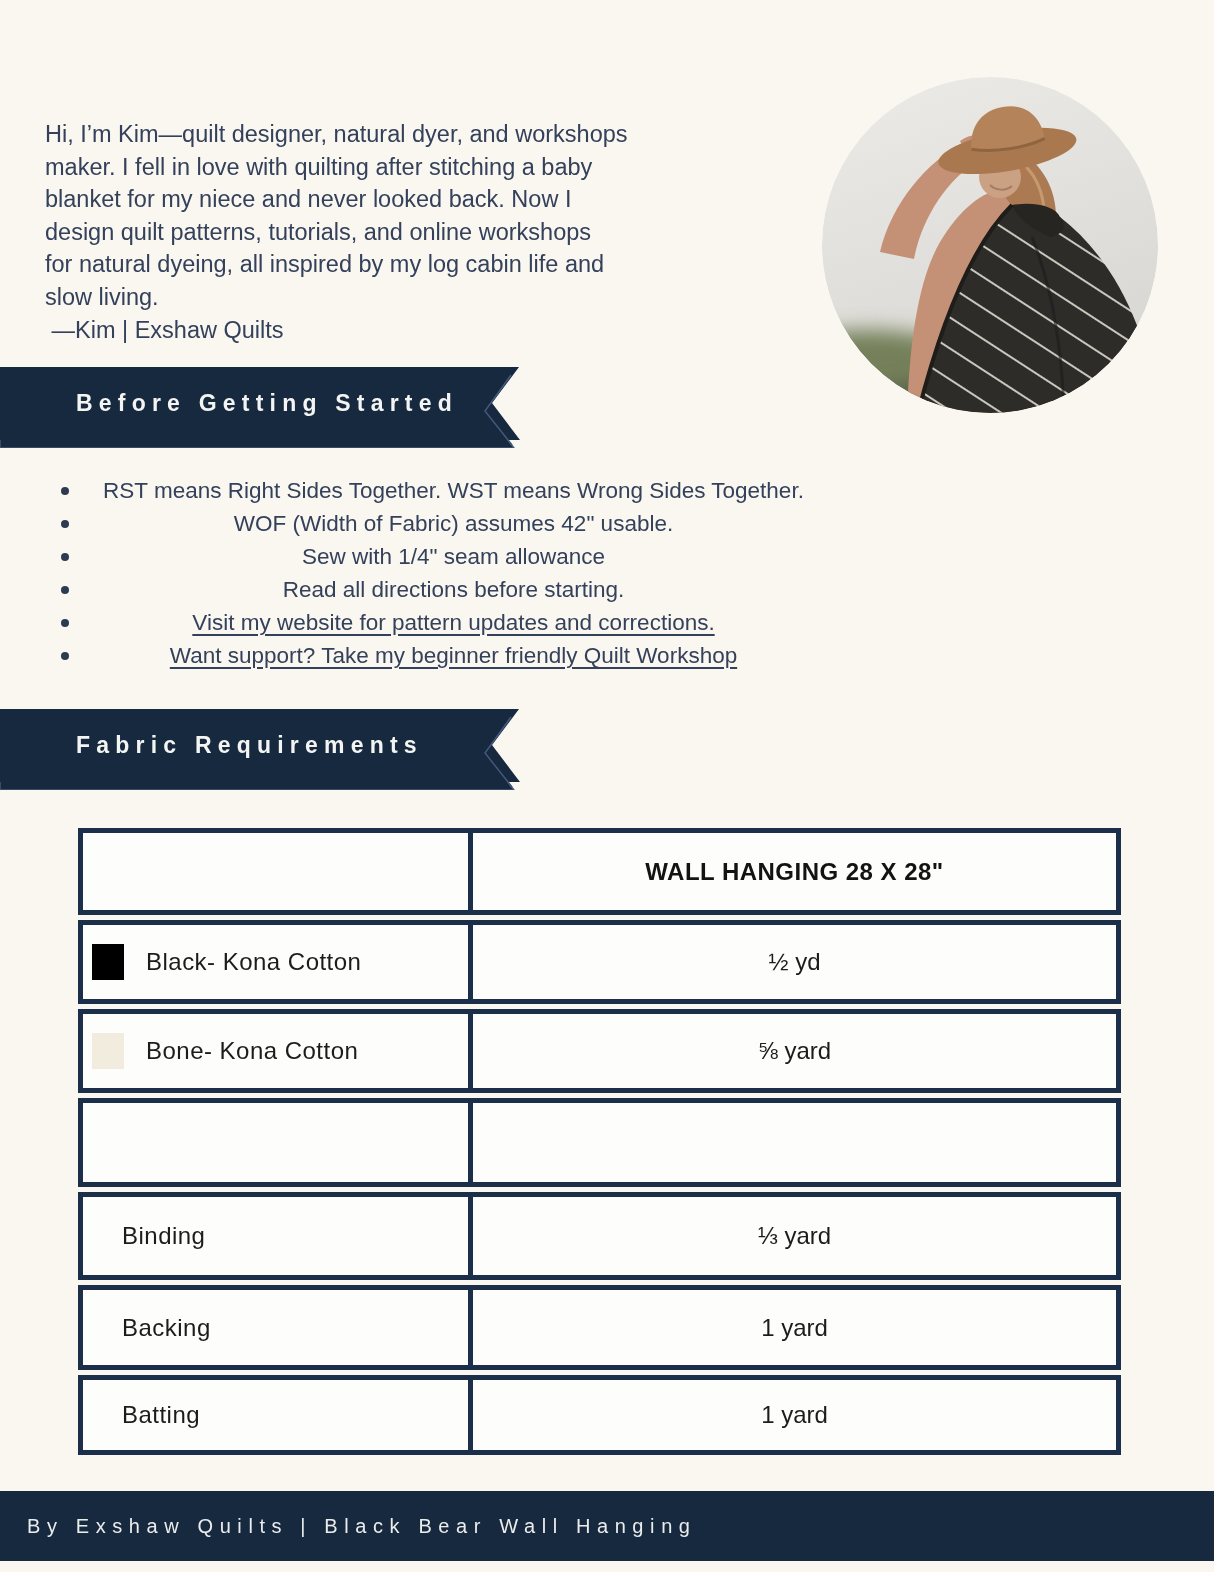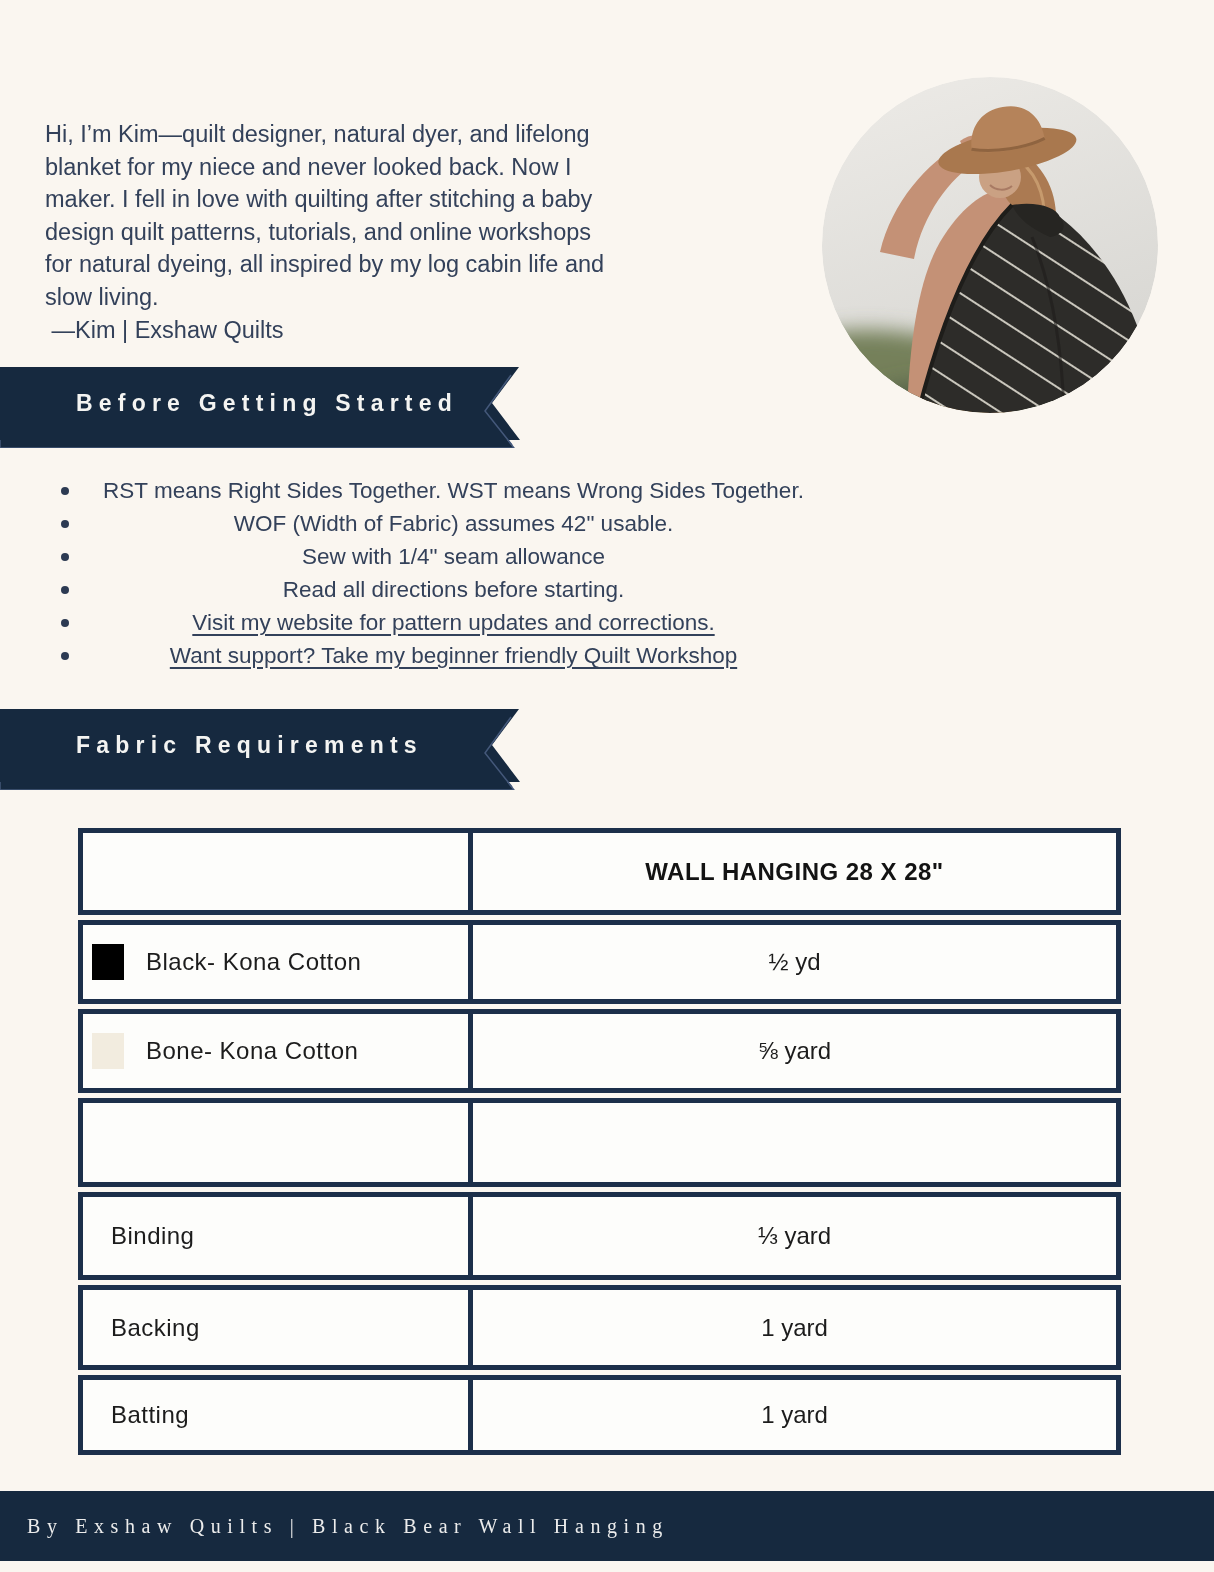--- a/index.html
+++ b/index.html
@@ -30,36 +30,36 @@
 
   
   #fabric-table{position:absolute;left:78px;top:828px;width:1043px;}
   .frow{box-sizing:border-box;display:flex;border:5px solid #1c2f4a;background:#fdfdfb;margin-bottom:5px;}
   .frow .c1{box-sizing:border-box;width:390px;border-right:5px solid #1c2f4a;display:flex;align-items:center;}
   .frow .c2{flex:1;display:flex;align-items:center;justify-content:center;}
   .cell-label{font-size:24px;color:#1c1c1c;letter-spacing:0.02em;}
   .cell-value{font-size:24px;color:#1c1c1c;}
   .hdr .c2{font-weight:bold;font-size:24px;color:#131313;letter-spacing:0.02em;}
   .swatch{width:32px;height:36px;margin-left:9px;margin-right:22px;flex:0 0 auto;}
-  .c1.noswatch{padding-left:28px;}
-
-  
-  #footer-bar{position:absolute;left:0;top:1491px;width:100%;height:70px;background:#16293f;display:flex;align-items:center;font-family:Liberation Serif, serif;}
+  .c1.noswatch{padding-left:39px;}
+
+  
+  #footer-bar{position:absolute;left:0;top:1491px;width:100%;height:70px;background:#16293f;display:flex;align-items:center;}
   #footer-bar span{padding-left:27px;font-size:20px;letter-spacing:0.33em;color:#ececec;white-space:nowrap;}
 </style>
 </head>
 <body>
 
 <div id="page">
 
 
   <div id="about-text">
-    <div class="pline">Hi, I’m Kim—quilt designer, natural dyer, and lifelong</div>
+    <div class="pline">Hi, I’m Kim—quilt designer, natural dyer, and workshops</div>
+    <div class="pline">maker. I fell in love with quilting after stitching a baby</div>
     <div class="pline">blanket for my niece and never looked back. Now I</div>
-    <div class="pline">maker. I fell in love with quilting after stitching a baby</div>
     <div class="pline">design quilt patterns, tutorials, and online workshops</div>
     <div class="pline">for natural dyeing, all inspired by my log cabin life and</div>
     <div class="pline">slow living.</div>
     <div class="pline"> —Kim | Exshaw Quilts</div>
   </div>
 
   <div id="portrait">
     <svg viewBox="0 0 336 336">
       <defs>
         <clipPath id="pc">

